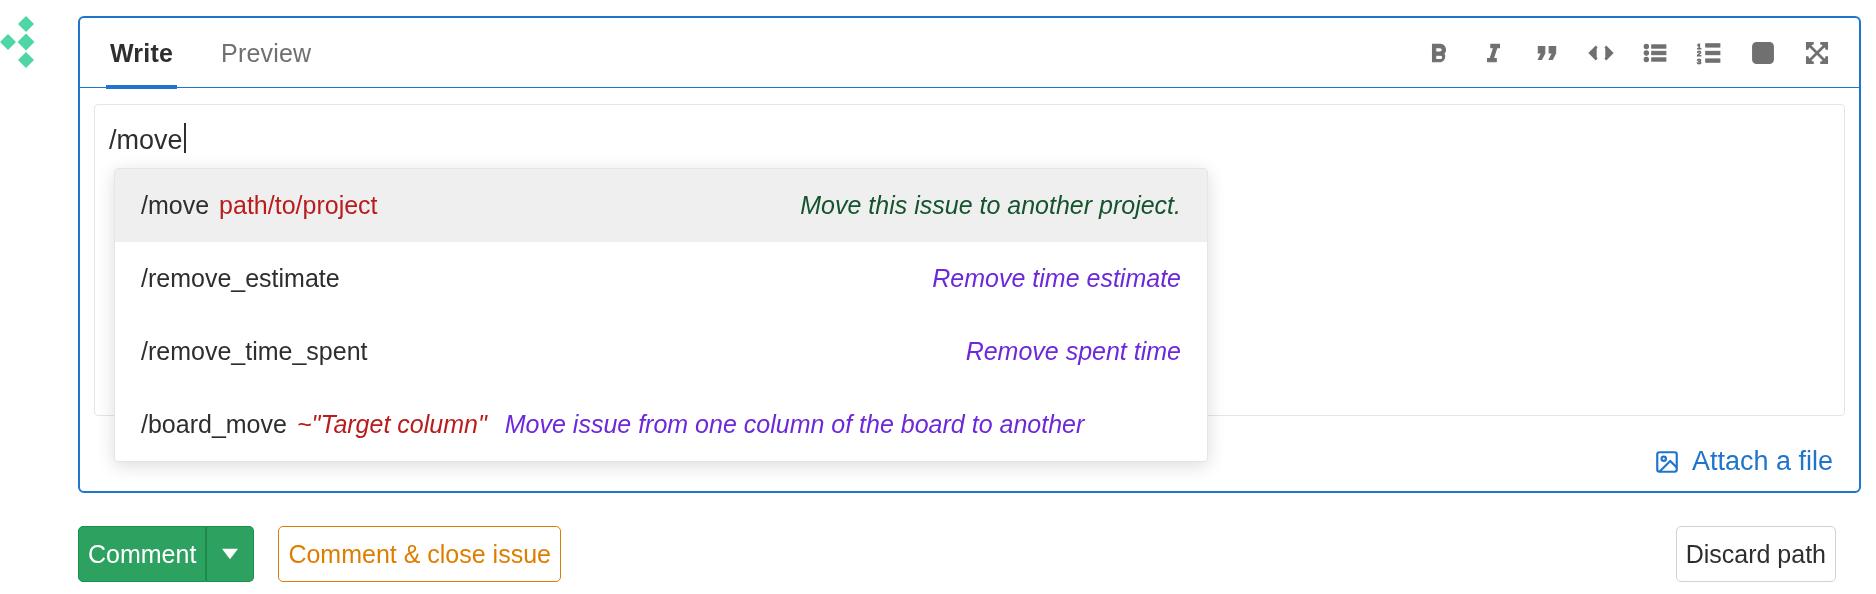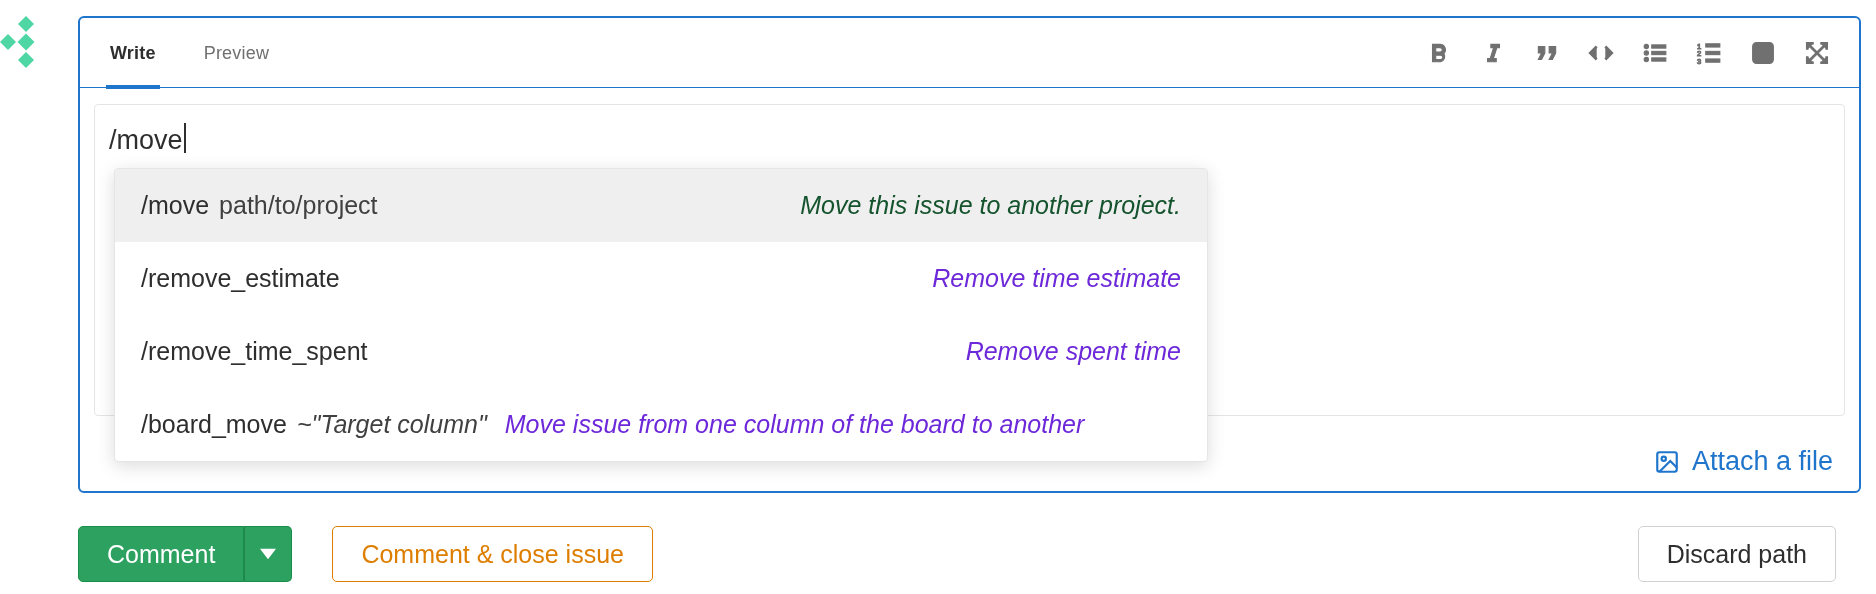--- a/index.html
+++ b/index.html
@@ -40,21 +40,21 @@
   .tabbar {
     display: flex;
     align-items: center;
     height: 70px;
     padding: 0 28px;
     border-bottom: 1px solid #1f75cb;
     position: relative;
   }
   .tabs { display: flex; gap: 44px; }
   .tab {
-    font-size: 18px;
+    font-size: 25px;
     letter-spacing: .2px;
     padding: 0 2px;
     height: 70px;
     line-height: 70px;
     color: #707070;
     position: relative;
     cursor: pointer;
   }
   .tab.active { color: #2e2e2e; font-weight: 600; }
   .tab.active::after {
@@ -130,21 +130,21 @@
     display: flex;
     align-items: center;
     justify-content: space-between;
     padding: 22px 26px;
     font-size: 25px;
     cursor: pointer;
   }
   .opt.active { background: #efefef; }
   .opt .left { display:flex; align-items:baseline; gap: 10px; white-space: nowrap; }
   .opt .cmd { color: #2e2e2e; }
-  .opt .param { color: #404040; }
+  .opt .param { color: #b91c1c; }
   .opt .param.quoted { font-style: italic; }
   .opt .desc {
     font-style: italic;
     color: #6d28d9;
     text-align: right;
     white-space: nowrap;
   }
   .opt.active .desc { color: #14532d; }
   .opt.tight { justify-content: flex-start; gap: 14px; }
   .opt.tight .desc { margin-left: 4px; text-align: right; }
@@ -158,21 +158,21 @@
     align-items: stretch;
     gap: 24px;
   }
   .btn {
     height: 56px;
     border-radius: 5px;
     font-size: 25px;
     display: flex;
     align-items: center;
     justify-content: center;
-    padding: 0 28px;
+    padding: 0 9px;
     cursor: pointer;
     user-select: none;
   }
   .btn-split {
     display: flex;
   }
   .btn-primary {
     background: #2da160;
     color: #fff;
     border: 1px solid #168f48;
@@ -184,21 +184,20 @@
     border-left-color: rgba(0,0,0,.18);
     border-radius: 0 5px 5px 0;
     width: 48px;
     display:flex; align-items:center; justify-content:center;
   }
   .btn-caret svg { width: 16px; height: 12px; fill:#fff; }
   .btn-outline-orange {
     background: #fff;
     color: #de7e00;
     border: 1.5px solid #de7e00;
-    margin-left: 16px;
   }
   .btn-plain {
     background: #fff;
     color: #2e2e2e;
     border: 1px solid #d2d2d2;
   }
   .discard {
     position: absolute;
     right: 40px;
     top: 526px;

